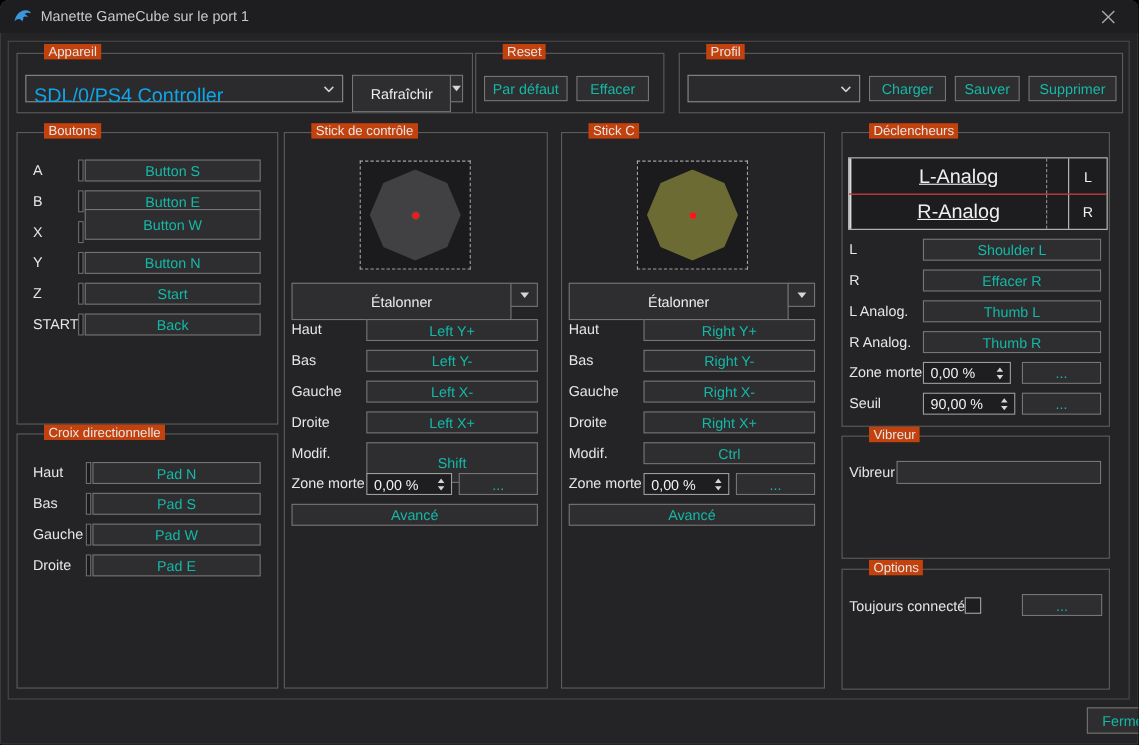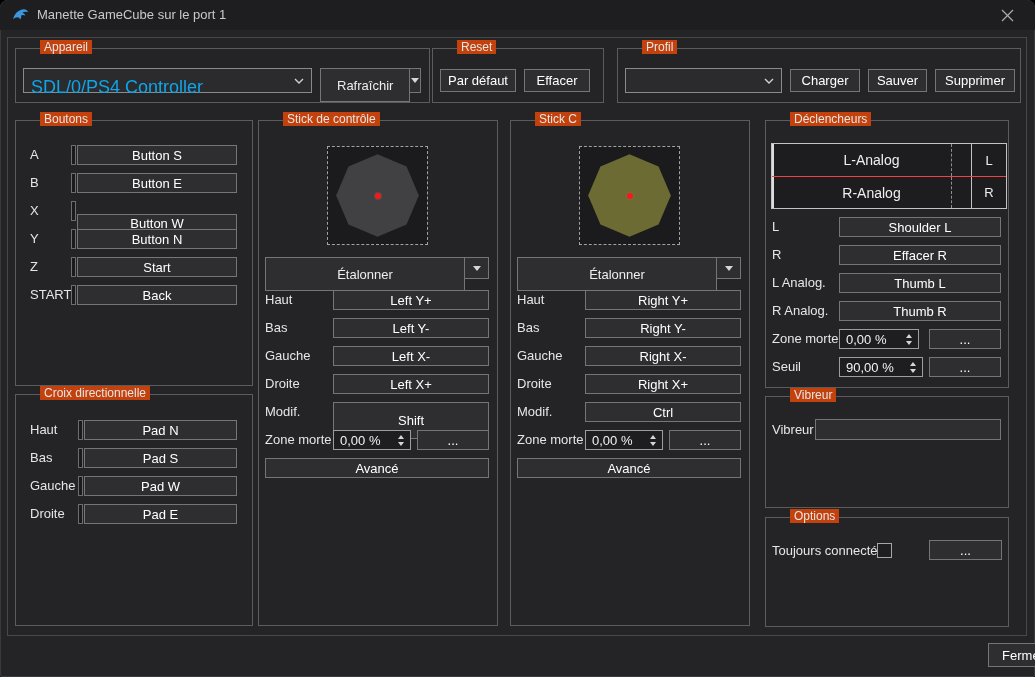--- a/index.html
+++ b/index.html
@@ -15,21 +15,21 @@
   .title-icon{position:absolute;left:12px;top:7px;width:17px;height:17px;}
   .title-text{position:absolute;left:37px;top:0;height:30px;line-height:30px;font-size:13px;color:#c9c9c9;}
   .close-btn{position:absolute;right:8px;top:0;width:40px;height:30px;display:flex;align-items:center;justify-content:center;}
   
   .content-frame{position:absolute;left:7px;top:37px;width:1020px;height:599px;border:1px solid #484848;}
   
   .group{position:absolute;border:1px solid #5c5c5c;}
   .legend{position:absolute;top:-9px;left:24px;padding:0 4px;background:#c2410c;font-size:12px;color:#e6e6e6;white-space:nowrap;}
   
   .lbl{position:absolute;height:20px;line-height:20px;font-size:13px;color:#e6e6e6;white-space:nowrap;}
-  .btn{position:absolute;background:#2e2e30;border:1px solid #757575;color:#ffffff;font-size:13px;
+  .btn{position:absolute;background:#2e2e30;border:1px solid #757575;color:#14b8a6;font-size:13px;
        display:flex;align-items:center;justify-content:center;padding:0;cursor:default;
        font-family:"Liberation Sans",sans-serif;}
   .indicator{position:absolute;width:5px;height:20px;background:#1b1b1d;border:1px solid #6e6e6e;}
   .combo{position:absolute;background:#2b2b2d;border:1px solid #8a8a8a;display:flex;align-items:center;}
   .combo-text{flex:1;padding-left:7px;font-size:18px;color:#0ea5e9;white-space:nowrap;overflow:hidden;margin-top:13px;}
   .combo-chevron{width:24px;display:flex;align-items:center;justify-content:center;}
   .split{position:absolute;display:flex;}
   .split-main{flex:1;background:#2e2e30;border:1px solid #757575;color:#ededed;font-size:13px;
        display:flex;align-items:center;justify-content:center;font-family:"Liberation Sans",sans-serif;padding:16px;}
   .split-arrow{width:25px;background:#2e2e30;border:1px solid #757575;border-left:1px solid #757575;margin-left:-1px;
@@ -47,21 +47,21 @@
        clip-path:polygon(50% 3%,83% 17%,97% 50%,83% 83%,50% 97%,17% 83%,3% 50%,17% 17%);}
   .octagon.main{background:var(--main_stick_octagon,#414143);}
   .octagon.cstick{background:var(--c_stick_octagon,#6b6b33);}
   .stick-dot{position:absolute;left:50%;top:50%;width:6px;height:6px;margin:-3px 0 0 -3px;border-radius:50%;
        background:var(--stick_dot,#fe1616);box-shadow:0 0 0 1px #7a7a7a40;}
   
   .trigger-table{position:absolute;border:1px solid #c3c3c3;background:#1d1d1f;}
   .trigger-row{display:flex;height:32px;position:relative;}
   .trigger-row + .trigger-row{border-top:1px solid #ef4444;}
   .trigger-bar{width:199px;position:relative;display:flex;align-items:center;justify-content:center;
-       font-size:14px;color:#efefef;}
+       font-size:18px;color:#efefef;text-decoration:underline;}
   .trigger-value-indicator{position:absolute;left:0;top:0;width:2px;height:100%;background:#dcdcdc;}
   .trigger-threshold-line{position:absolute;left:179px;top:0;width:0;height:100%;border-left:1px dashed #8f8f8f;}
   .trigger-tag{flex:1;border-left:1px solid #c3c3c3;display:flex;align-items:center;justify-content:center;
        font-size:13px;color:#efefef;}
   
   .checkbox{position:absolute;width:15px;height:15px;border:1px solid #a6a6a6;background:#1e1e20;}
   .x-icon line{stroke:#a8a8a8;stroke-width:1.3;}
 </style>
 </head>
 <body>
@@ -126,21 +126,21 @@
     <span class="legend">Boutons</span>
   </div>
   <span class="lbl" style="left:30px;top:145px">A</span>
   <span class="indicator" style="left:71px;top:145px"></span>
   <button class="btn" style="left:77px;top:145px;width:160px;height:20px">Button S</button>
   <span class="lbl" style="left:30px;top:173px">B</span>
   <span class="indicator" style="left:71px;top:173px"></span>
   <button class="btn" style="left:77px;top:173px;width:160px;height:20px">Button E</button>
   <span class="lbl" style="left:30px;top:201px">X</span>
   <span class="indicator" style="left:71px;top:201px"></span>
-  <button class="btn" style="left:77px;top:214px;width:160px;height:18px">Button W</button>
+  <button class="btn" style="left:77px;top:190px;width:160px;height:28px">Button W</button>
   <span class="lbl" style="left:30px;top:229px">Y</span>
   <span class="indicator" style="left:71px;top:229px"></span>
   <button class="btn" style="left:77px;top:229px;width:160px;height:20px">Button N</button>
   <span class="lbl" style="left:30px;top:257px">Z</span>
   <span class="indicator" style="left:71px;top:257px"></span>
   <button class="btn" style="left:77px;top:257px;width:160px;height:20px">Start</button>
   <span class="lbl" style="left:30px;top:285px">START</span>
   <span class="indicator" style="left:71px;top:285px"></span>
   <button class="btn" style="left:77px;top:285px;width:160px;height:20px">Back</button>
 

